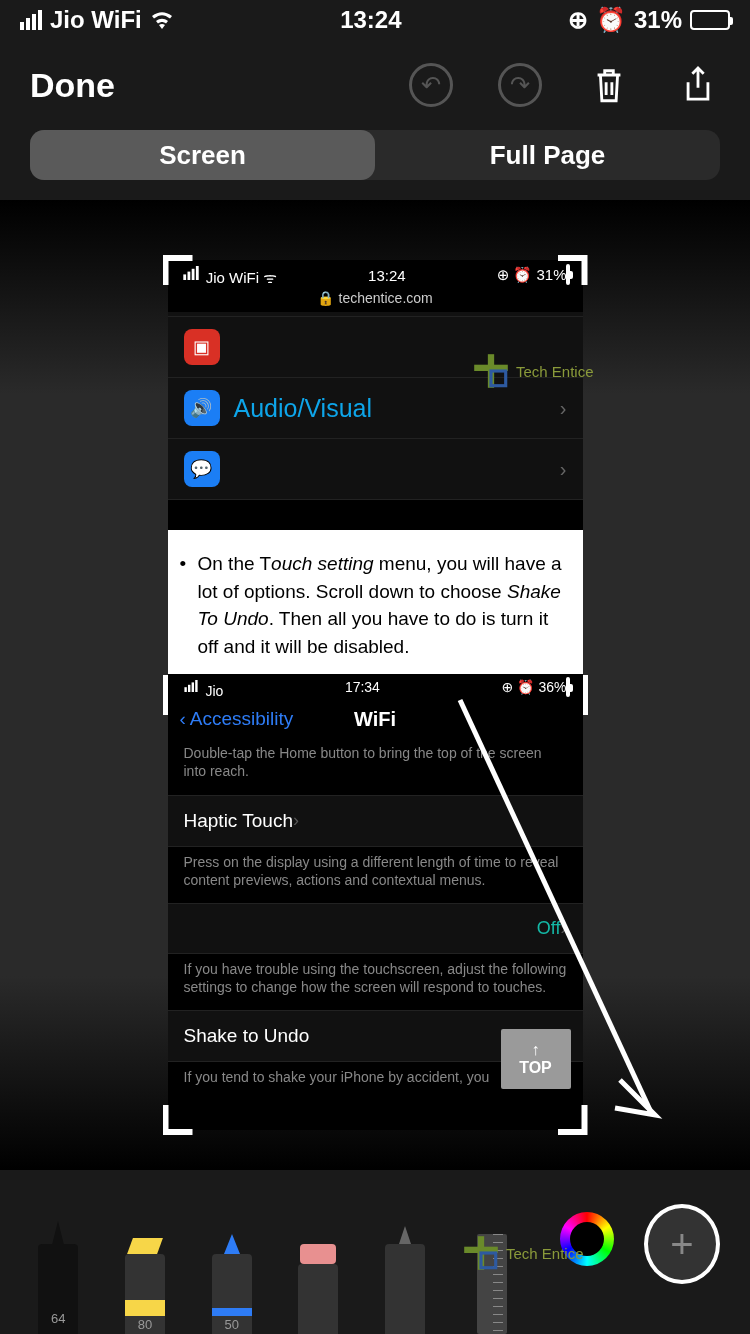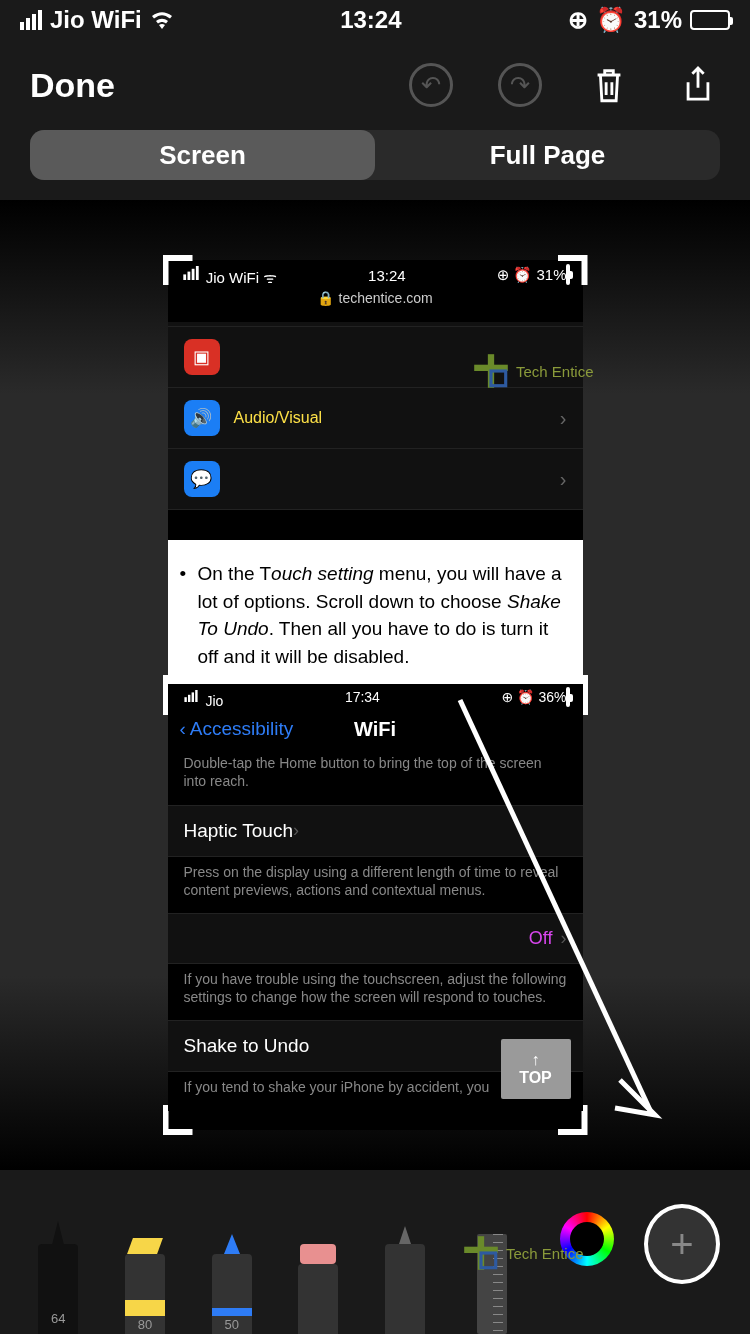--- a/index.html
+++ b/index.html
@@ -38,36 +38,36 @@
 .ch-tl{top:-5px;left:-5px;clip-path:polygon(0 0,100% 0,100% 20%,20% 20%,20% 100%,0 100%)}
 .ch-tr{top:-5px;right:-5px;clip-path:polygon(0 0,100% 0,100% 100%,80% 100%,80% 20%,0 20%)}
 .ch-bl{bottom:-5px;left:-5px;clip-path:polygon(0 0,20% 0,20% 80%,100% 80%,100% 100%,0 100%)}
 .ch-br{bottom:-5px;right:-5px;clip-path:polygon(80% 0,100% 0,100% 100%,0 100%,0 80%,80% 80%)}
 .ch-ml{left:-5px;top:50%;transform:translateY(-50%);width:6px;height:40px}
 .ch-mr{right:-5px;top:50%;transform:translateY(-50%);width:6px;height:40px}
 
 
 .inner { width:100%; height:100%; overflow:hidden; font-size:18px; }
 .inner-status { height:30px; background:#000; display:flex; align-items:center; justify-content:space-between; padding:0 12px; font-size:15px; }
-.inner-url { background:#000; text-align:center; font-size:14px; color:#ccc; padding-bottom:16px; }
+.inner-url { background:#000; text-align:center; font-size:14px; color:#ccc; padding-bottom:6px; }
 .inner-row { display:flex; align-items:center; padding:12px 16px; border-bottom:1px solid #222; background:#111; position:relative; }
 .inner-row .app-icon { width:36px; height:36px; border-radius:8px; background:#1b7ef5; margin-right:14px; display:flex;align-items:center;justify-content:center;color:#fff;font-size:18px; }
-.inner-row .label { color:#fde047; font-size:16px; }
+.inner-row .label { color:#0ea5e9; font-size:25px; }
 .inner-row .chev { margin-left:auto; color:#666; font-size:20px; }
 .article { background:#fff; color:#000; padding:20px 14px 14px 30px; font-size:19px; line-height:1.45; position:relative; }
 .article::before{content:'•';position:absolute;left:12px;top:20px}
 .inner2 { background:#000; }
 .inner2-status { height:26px; display:flex; align-items:center; justify-content:space-between; padding:0 12px; font-size:14px; }
 .inner2-nav { display:flex; align-items:center; padding:8px 12px; position:relative; }
 .back-link { color:#2e7cf6; font-size:19px; display:flex; align-items:center; gap:4px; }
 .nav-title { position:absolute; left:50%; transform:translateX(-50%); font-size:20px; font-weight:700; color:#fff; }
 .setting-desc { color:#888; font-size:14px; padding:6px 16px 14px; background:#000; line-height:1.3; }
 .setting-row { display:flex; align-items:center; padding:14px 16px; background:#111; border-top:1px solid #222;border-bottom:1px solid #222; }
 .setting-row .label { color:#fff; font-size:19px; }
-.setting-row .val { margin-left:auto; color:#d946ef; font-size:18px; margin-right:8px; }
+.setting-row .val { margin-left:auto; color:#14b8a6; font-size:18px; }
 .setting-row .chev { color:#555; font-size:18px; }
 .top-btn { position:absolute; right:12px; bottom:12px; background:#9a9a9a; color:#fff; width:70px; height:60px; display:flex; flex-direction:column; align-items:center; justify-content:center; font-size:16px; font-weight:700; border-radius:2px; }
 
 
 .arrow-svg { position:absolute; pointer-events:none; }
 
 
 .tool-tray { position:absolute; bottom:0; left:0; right:0; height:150px; background:#1a1a1a; display:flex; align-items:flex-end; padding:0 30px; gap:30px; }
 .tool { width:60px; height:130px; position:relative; display:flex; flex-direction:column; align-items:center; justify-content:flex-end; }
 .tool .body { width:40px; background:#333; border-radius:4px 4px 0 0; position:relative; }

